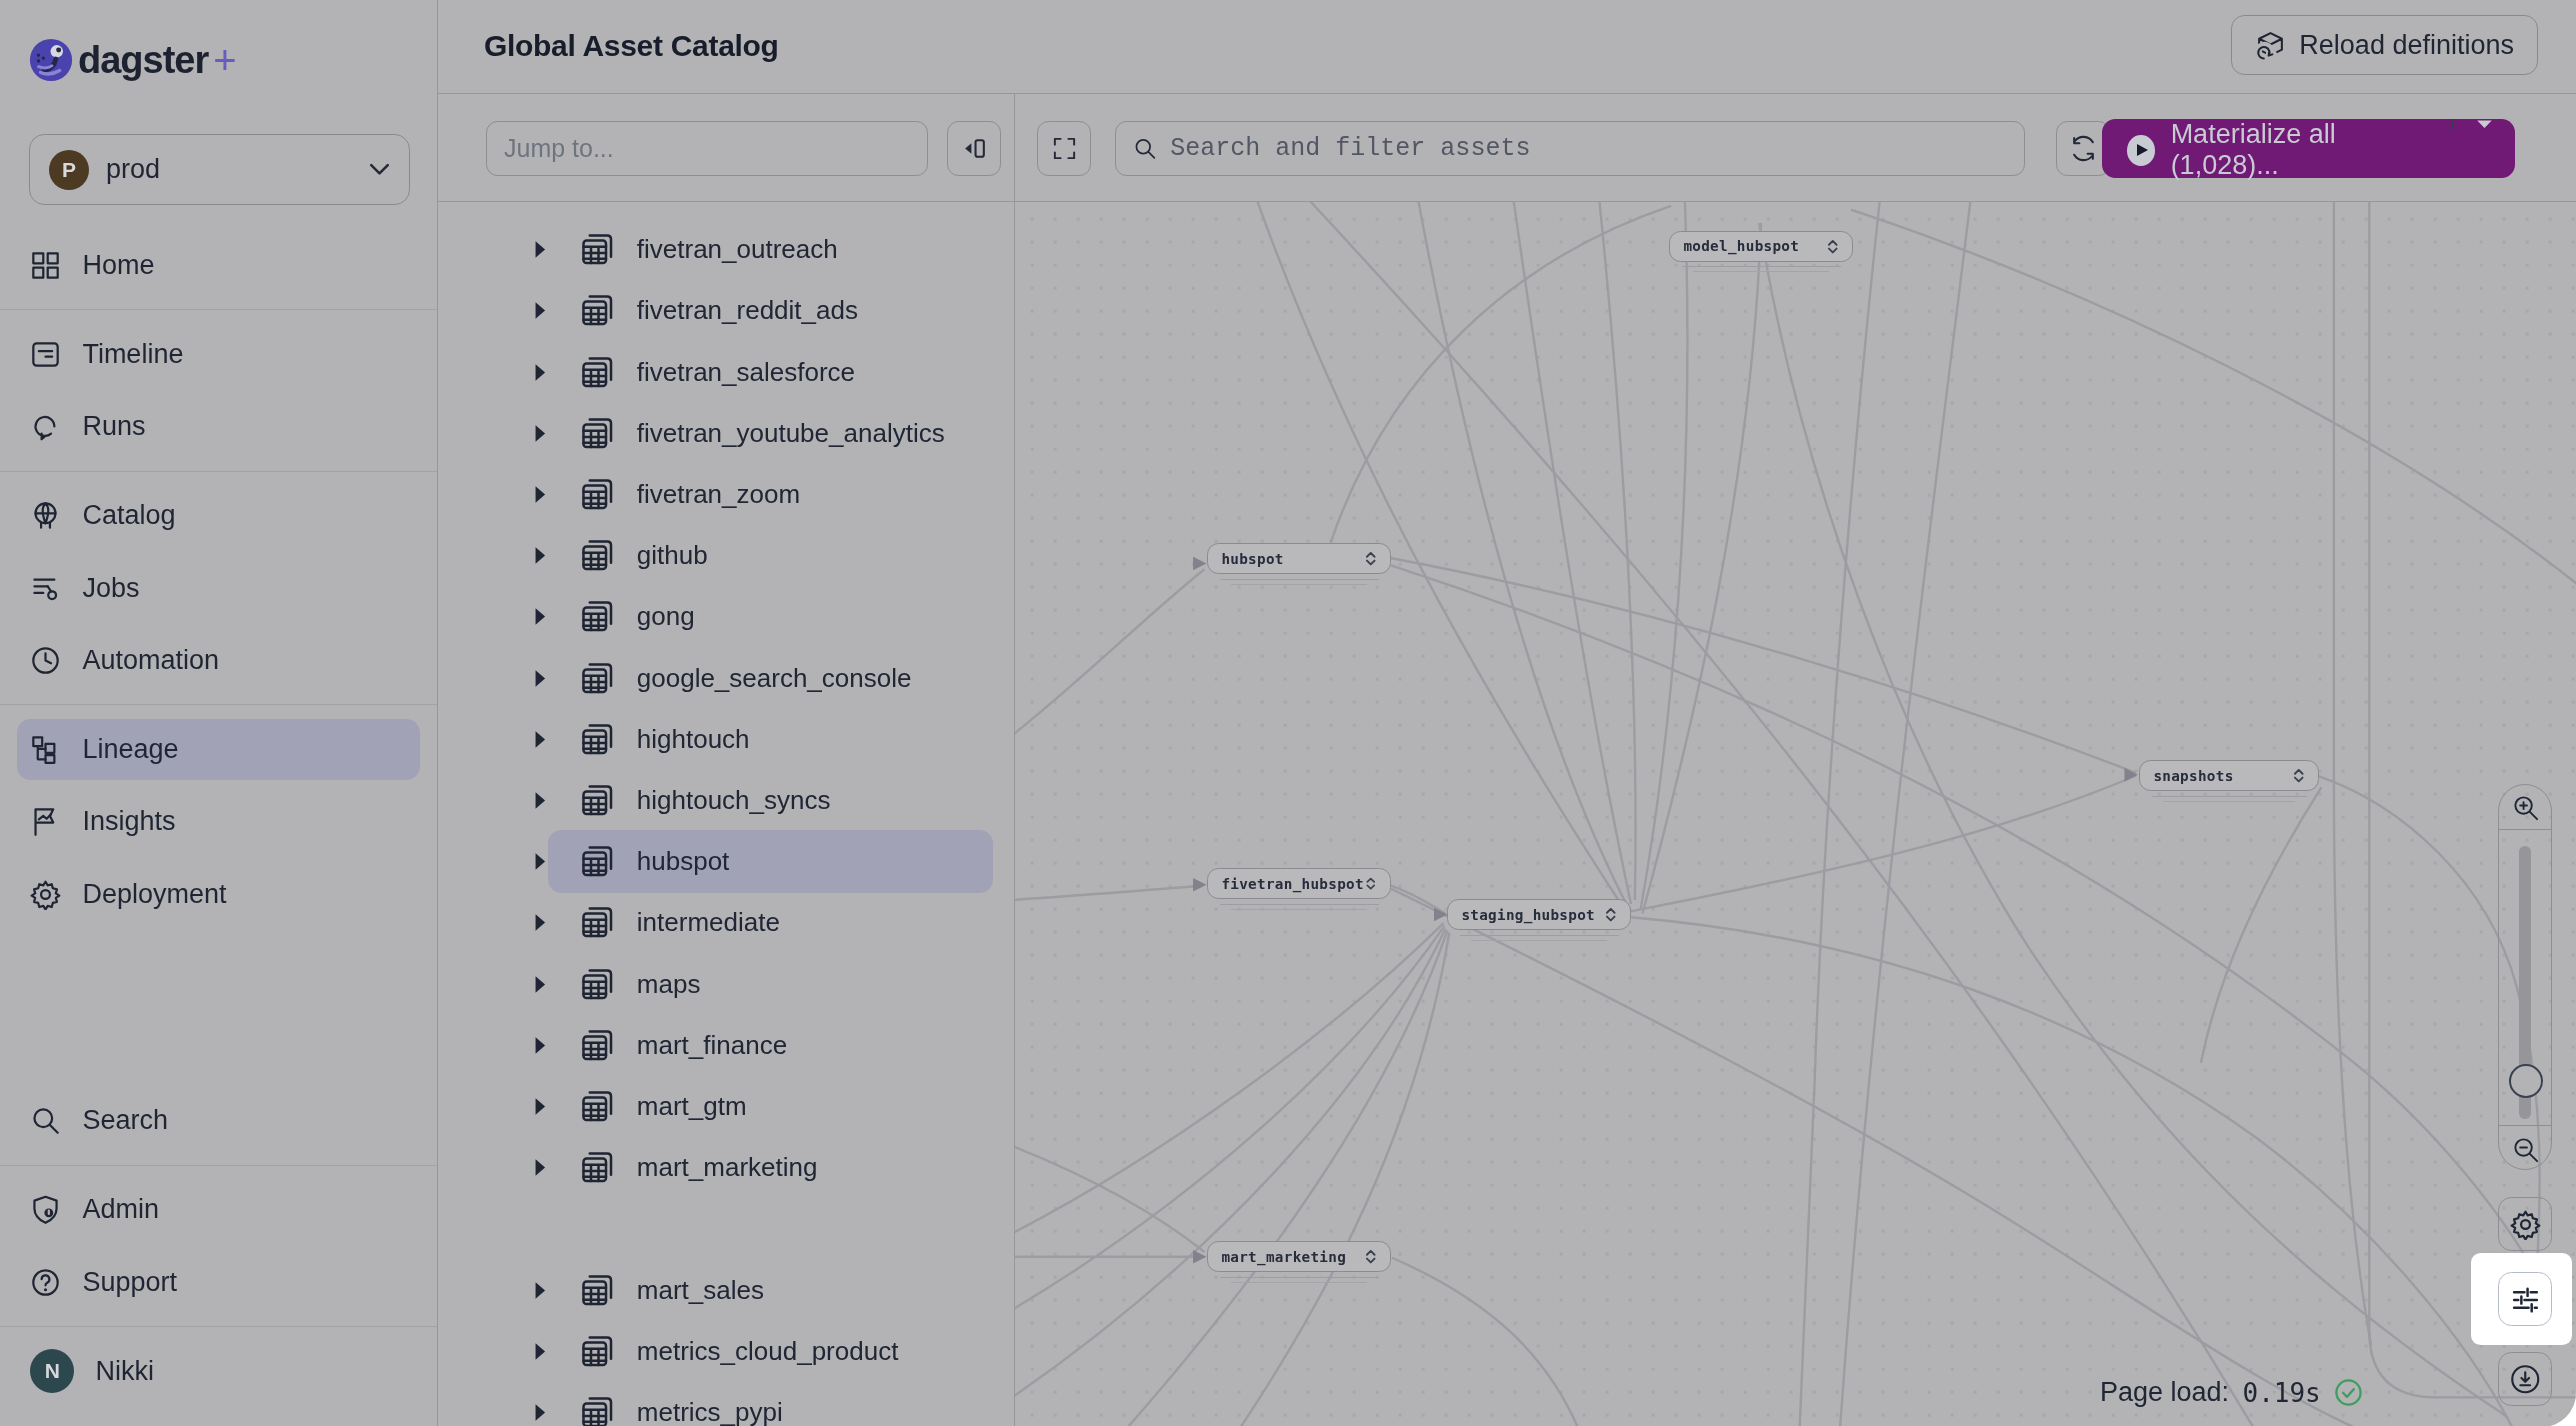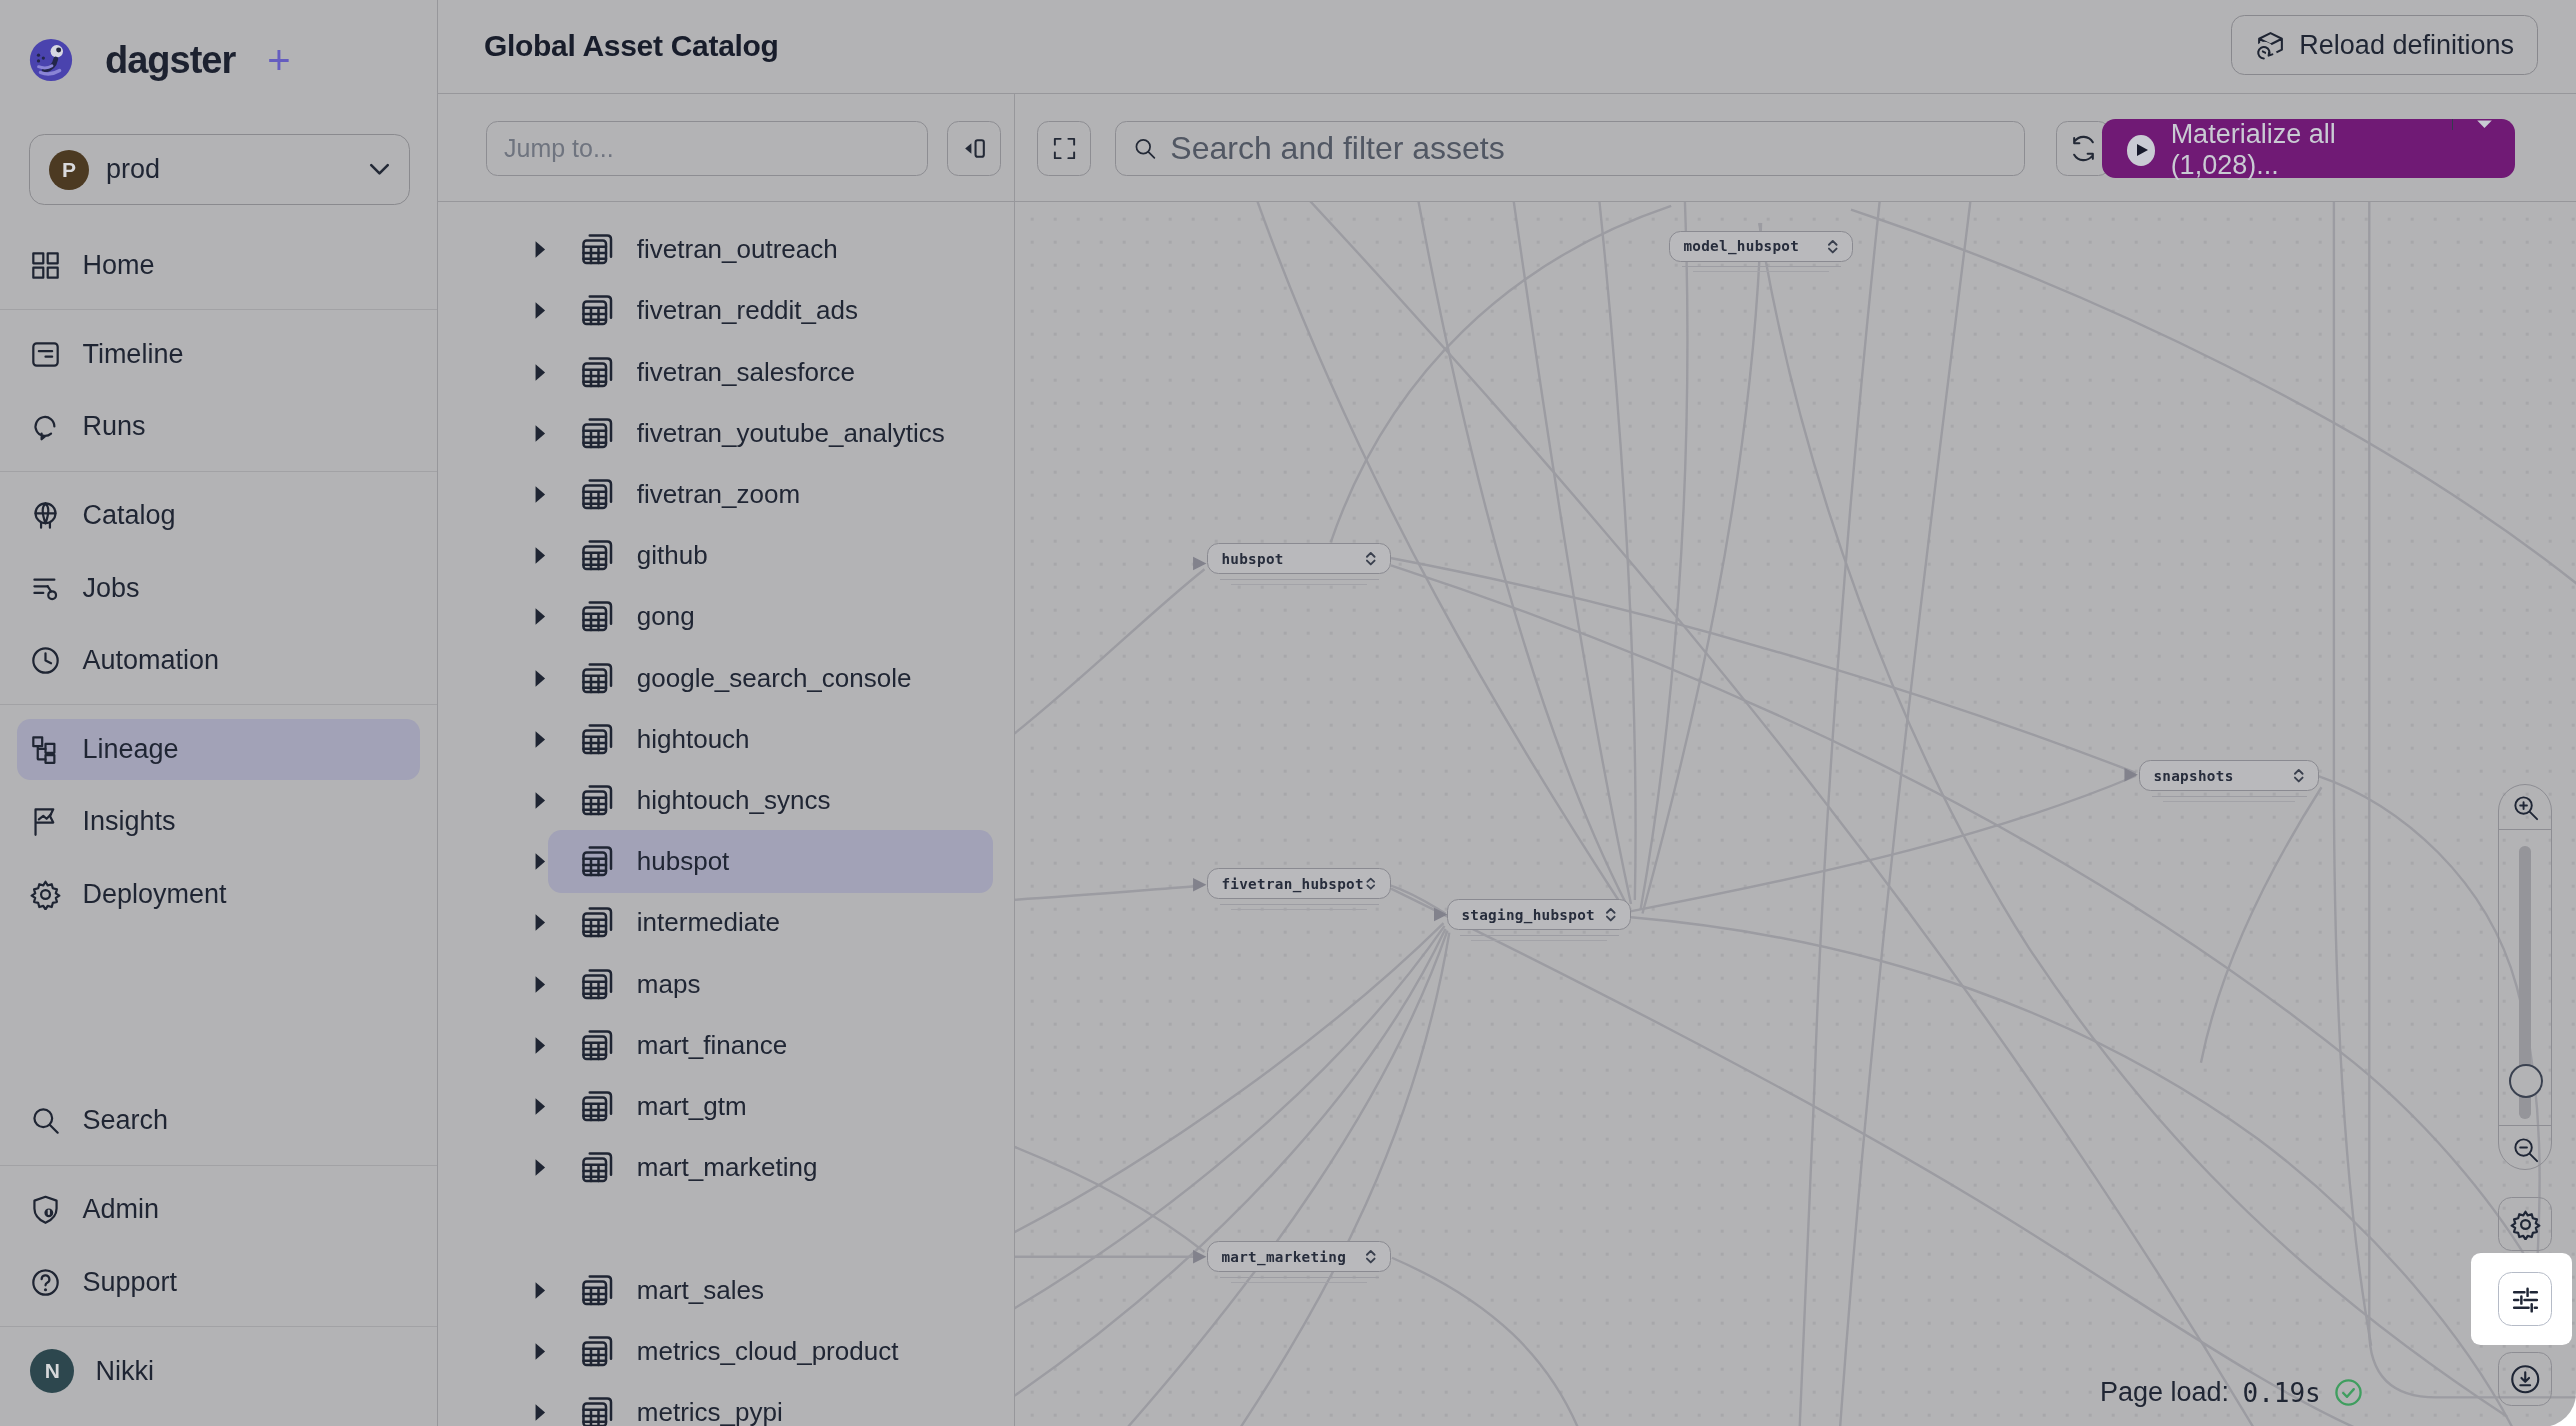--- a/index.html
+++ b/index.html
@@ -5,21 +5,21 @@
   * { margin:0; padding:0; box-sizing:border-box; }
   html,body { width:2576px; height:1427px; }
   body { background:#ffffff; font-family:"Liberation Sans","DejaVu Sans",sans-serif; color:#232936; overflow:hidden; position:relative; }
 
   .app { position:absolute; inset:0; background:#b3b3b5; border-bottom-right-radius:34px; overflow:hidden; }
 
   svg.ic { display:block; stroke:currentColor; fill:none; stroke-width:2; stroke-linecap:round; stroke-linejoin:round; }
 
   
   .sidebar { position:absolute; left:0; top:0; width:438px; height:1427px; border-right:1.9px solid #97979b; background:#b3b3b5; }
-  .brand { position:absolute; left:27px; top:36px; display:flex; align-items:center; gap:30px; }
+  .brand { position:absolute; left:27px; top:36px; display:flex; align-items:center; gap:3px; }
   .brand-word { font-size:38px; font-weight:600; color:#1d2230; letter-spacing:-1px; }
   .brand-plus { font-size:40px; font-weight:500; color:#655dc0; margin-left:1.9px; }
   .ws-select { position:absolute; left:29px; top:134px; width:381px; height:71px; border:1.9px solid #8a8a8e; border-radius:15.3px; display:flex; align-items:center; padding:0 19px; gap:17px; cursor:pointer; }
   .ws-avatar { width:40px; height:40px; border-radius:50%; background:#4c3a22; color:#d9d9dc; font-size:21px; font-weight:700; display:flex; align-items:center; justify-content:center; }
   .ws-label { font-size:27px; color:#202634; flex:1; }
   .nav { position:absolute; left:0; top:235px; width:100%; }
   .nav-item { height:61px; margin:0 17px 11.5px 17px; border-radius:13.4px; display:flex; align-items:center; padding:0 13.4px; gap:21px; font-size:27px; color:#1f2533; cursor:pointer; }
   .nav-item.active { background:#a2a2b7; }
   .nav-item .nico { width:31px; height:31px; color:#1f2533; }
   .nav-divider { height:0; border-top:1.9px solid #a2a2a5; margin:13.4px 0 13.4px 0; }
@@ -35,21 +35,21 @@
   .subbar { position:absolute; left:438px; top:94px; width:2138px; height:108px; border-bottom:1.9px solid #97979b; }
   .subbar .vdiv { position:absolute; left:576px; top:0; height:1427px; border-left:1.9px solid #97979b; }
   .input { border:1.9px solid #8d8d92; border-radius:11.5px; display:flex; align-items:center; padding:16px 17px; gap:13.4px; background:transparent; }
   .jump-input { position:absolute; left:48px; top:27px; width:442px; height:55px; }
   .jump-input input { border:none; outline:none; background:transparent; font-size:25px; color:#30364a; width:100%; font-family:inherit; }
   .jump-input input::placeholder { color:#6f747f; }
   .sq-btn { position:absolute; width:54px; height:55px; border:1.9px solid #8d8d92; border-radius:11.5px; display:flex; align-items:center; justify-content:center; color:#232936; cursor:pointer; }
   .collapse-btn { left:509px; top:27px; }
   .fullscreen-btn { left:599px; top:27px; }
   .search-input { position:absolute; left:677px; top:27px; width:910px; height:55px; }
-  .search-input input { border:none; outline:none; background:transparent; font-size:32px; color:#0c4a6e; width:100%; font-family:Liberation Sans, sans-serif; }
+  .search-input input { border:none; outline:none; background:transparent; font-size:25px; color:#0c4a6e; width:100%; font-family:Liberation Mono, monospace; }
   .search-input input::placeholder { color:#51576373; color:#515763; }
   .refresh-btn { left:1618px; top:27px; }
   .mat-btn { position:absolute; left:1664px; top:25px; height:59px; width:413px; background:#701a75; border-radius:13.4px; display:flex; align-items:flex-start; color:#c9cbd3; cursor:pointer; }
   .mat-main { display:flex; align-items:center; gap:15.3px; padding:0 25px; flex:1; font-size:27px; }
   .mat-caret { width:63px; border-left:1.9px solid #353b4e; display:flex; align-items:center; justify-content:center; }
   .play-circle { width:31px; height:31px; border-radius:50%; background:#c9cbd3; display:flex; align-items:center; justify-content:center; }
   .play-circle span { width:0; height:0; border-left:11.5px solid #171a2b; border-top:6.7px solid transparent; border-bottom:6.7px solid transparent; margin-left:2.9px; }
 
   
   .asset-panel { position:absolute; left:438px; top:202px; width:576px; height:1225px; overflow:hidden; }

